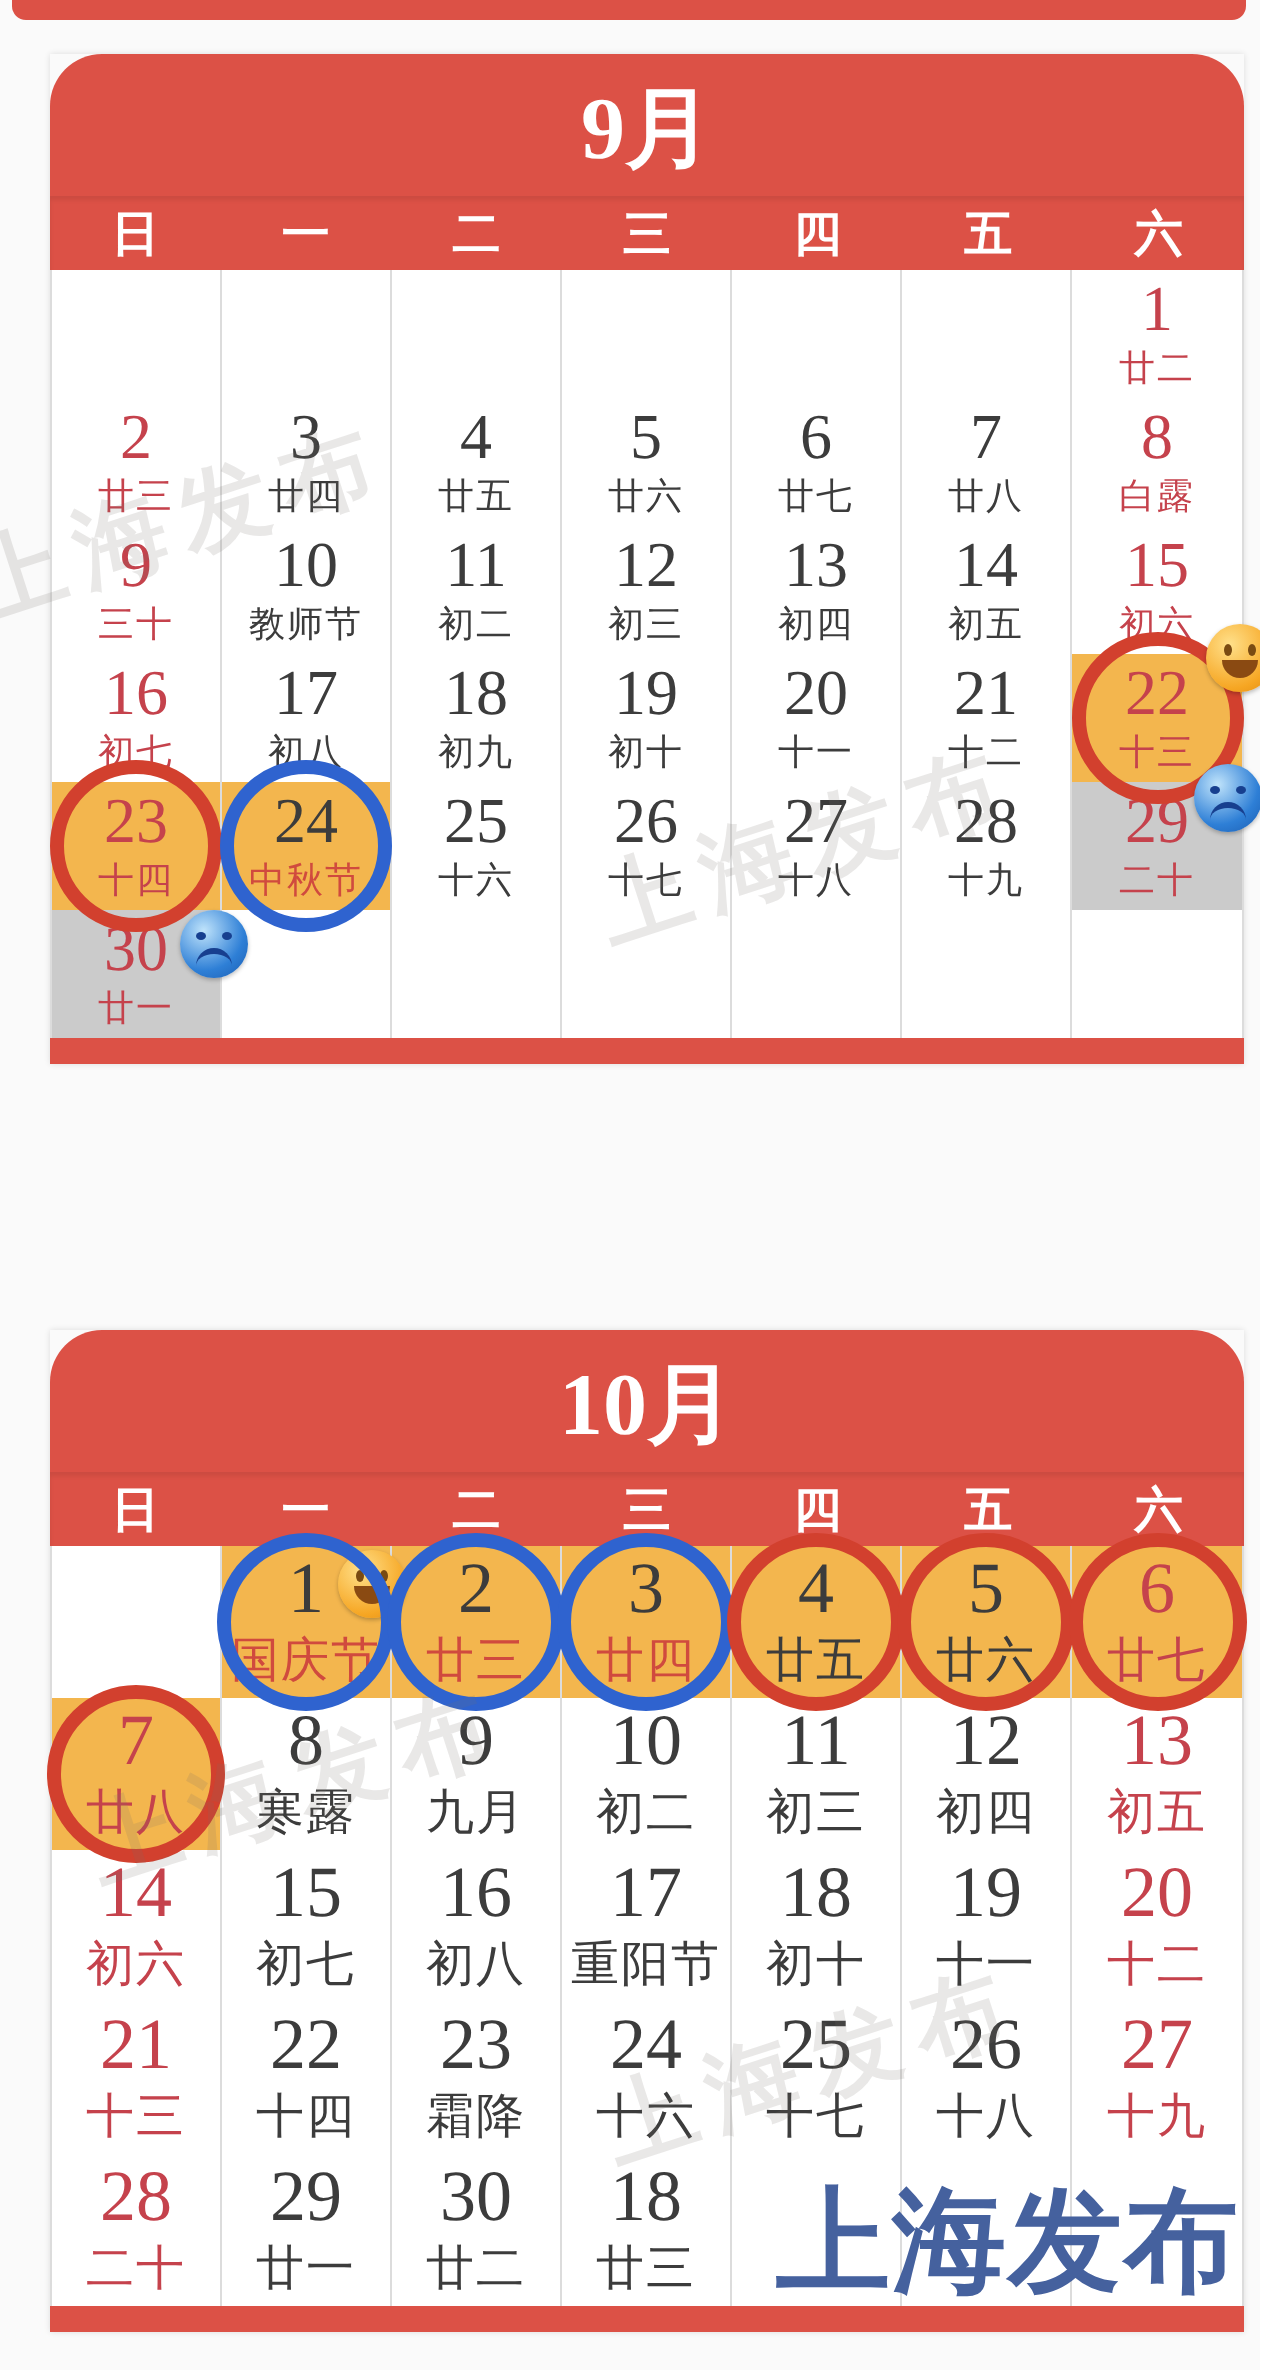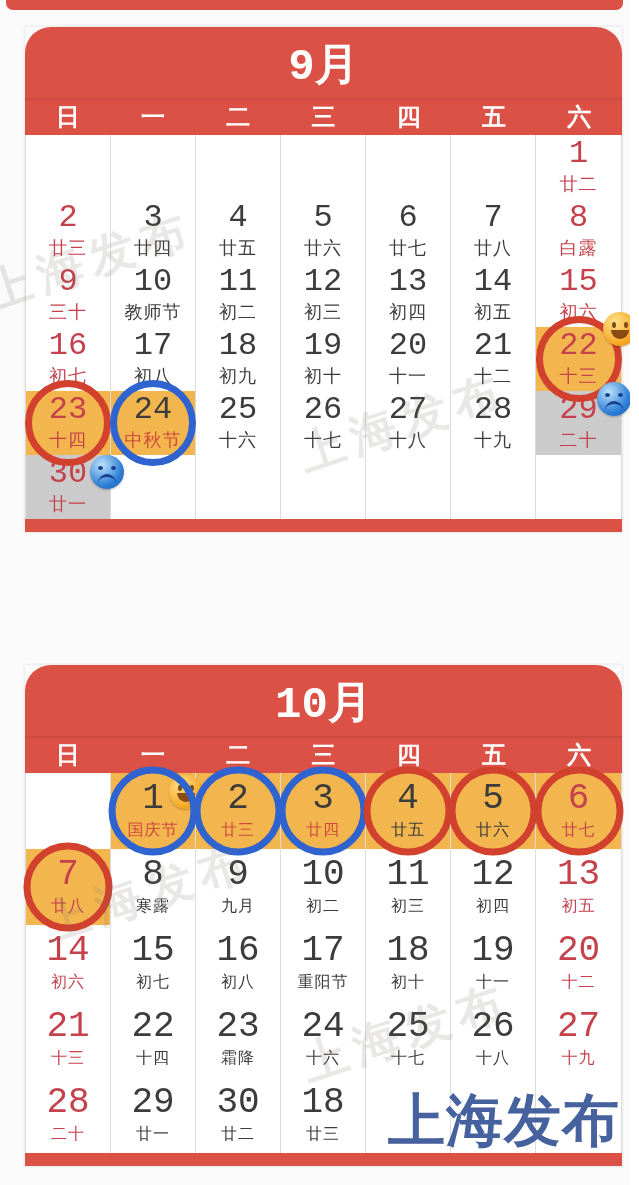--- a/index.html
+++ b/index.html
@@ -1,19 +1,19 @@
 <!DOCTYPE html>
 <html><head>
 <meta charset="utf-8">
 <style>
   html,body{margin:0;padding:0;}
   .page{
     position:relative;width:630px;height:1185px;overflow:hidden;
     background:var(--page-bg,#fafafa);
-    font-family:Liberation Mono, monospace;
+    font-family:Liberation Serif, serif;
   }
   .top-strip{
     position:absolute;left:6px;right:7px;top:0;height:10px;
     background:var(--header-red,#dc5146);border-radius:0 0 7px 7px;
   }
   .cal{position:absolute;left:25px;width:597px;box-shadow:0 0 3px rgba(0,0,0,.12);}
   .cal-sep{top:27px;}
   .cal-oct{top:665px;}
   .cal-header{background:var(--header-red,#dc5146);border-radius:26px 26px 0 0;}
   .cal-title{
@@ -35,21 +35,21 @@
   .cal-sep .grid{grid-auto-rows:64px;}
   .cal-oct .grid{grid-auto-rows:76px;}
   .cell{
     position:relative;border-right:1px solid #dcdcdc;
     display:flex;flex-direction:column;align-items:center;justify-content:center;
   }
   .cell:nth-child(7n){border-right:none;}
   .day{font-size:32px;line-height:1.02;color:var(--date-black,#3c3c3c);z-index:2;}
   .lunar{font-size:18px;margin-top:2px;color:var(--date-black,#3f3f3f);z-index:2;letter-spacing:1px;}
   .cal-oct .day{font-size:36px;}
-  .cal-oct .lunar{font-size:16px;}
+  .cal-oct .lunar{font-size:24px;}
   .cell.red .day,.cell.red .lunar{color:var(--date-red,#c5424c);}
   .cell.label-red .lunar{color:var(--holiday-red,#d04a3e);}
   .cell.bg-orange{background:var(--highlight-orange,#f3b64e);}
   .cell.bg-gray{background:var(--makeup-gray,#cbcbcb);}
   .circle{
     position:absolute;top:50%;left:50%;transform:translate(-50%,-50%);
     width:72px;height:72px;border-radius:50%;border:7px solid #000;z-index:3;
   }
   .cal-oct .circle{width:75px;height:75px;}
   .circle.red{border-color:var(--circle-red,#d2402e);}

